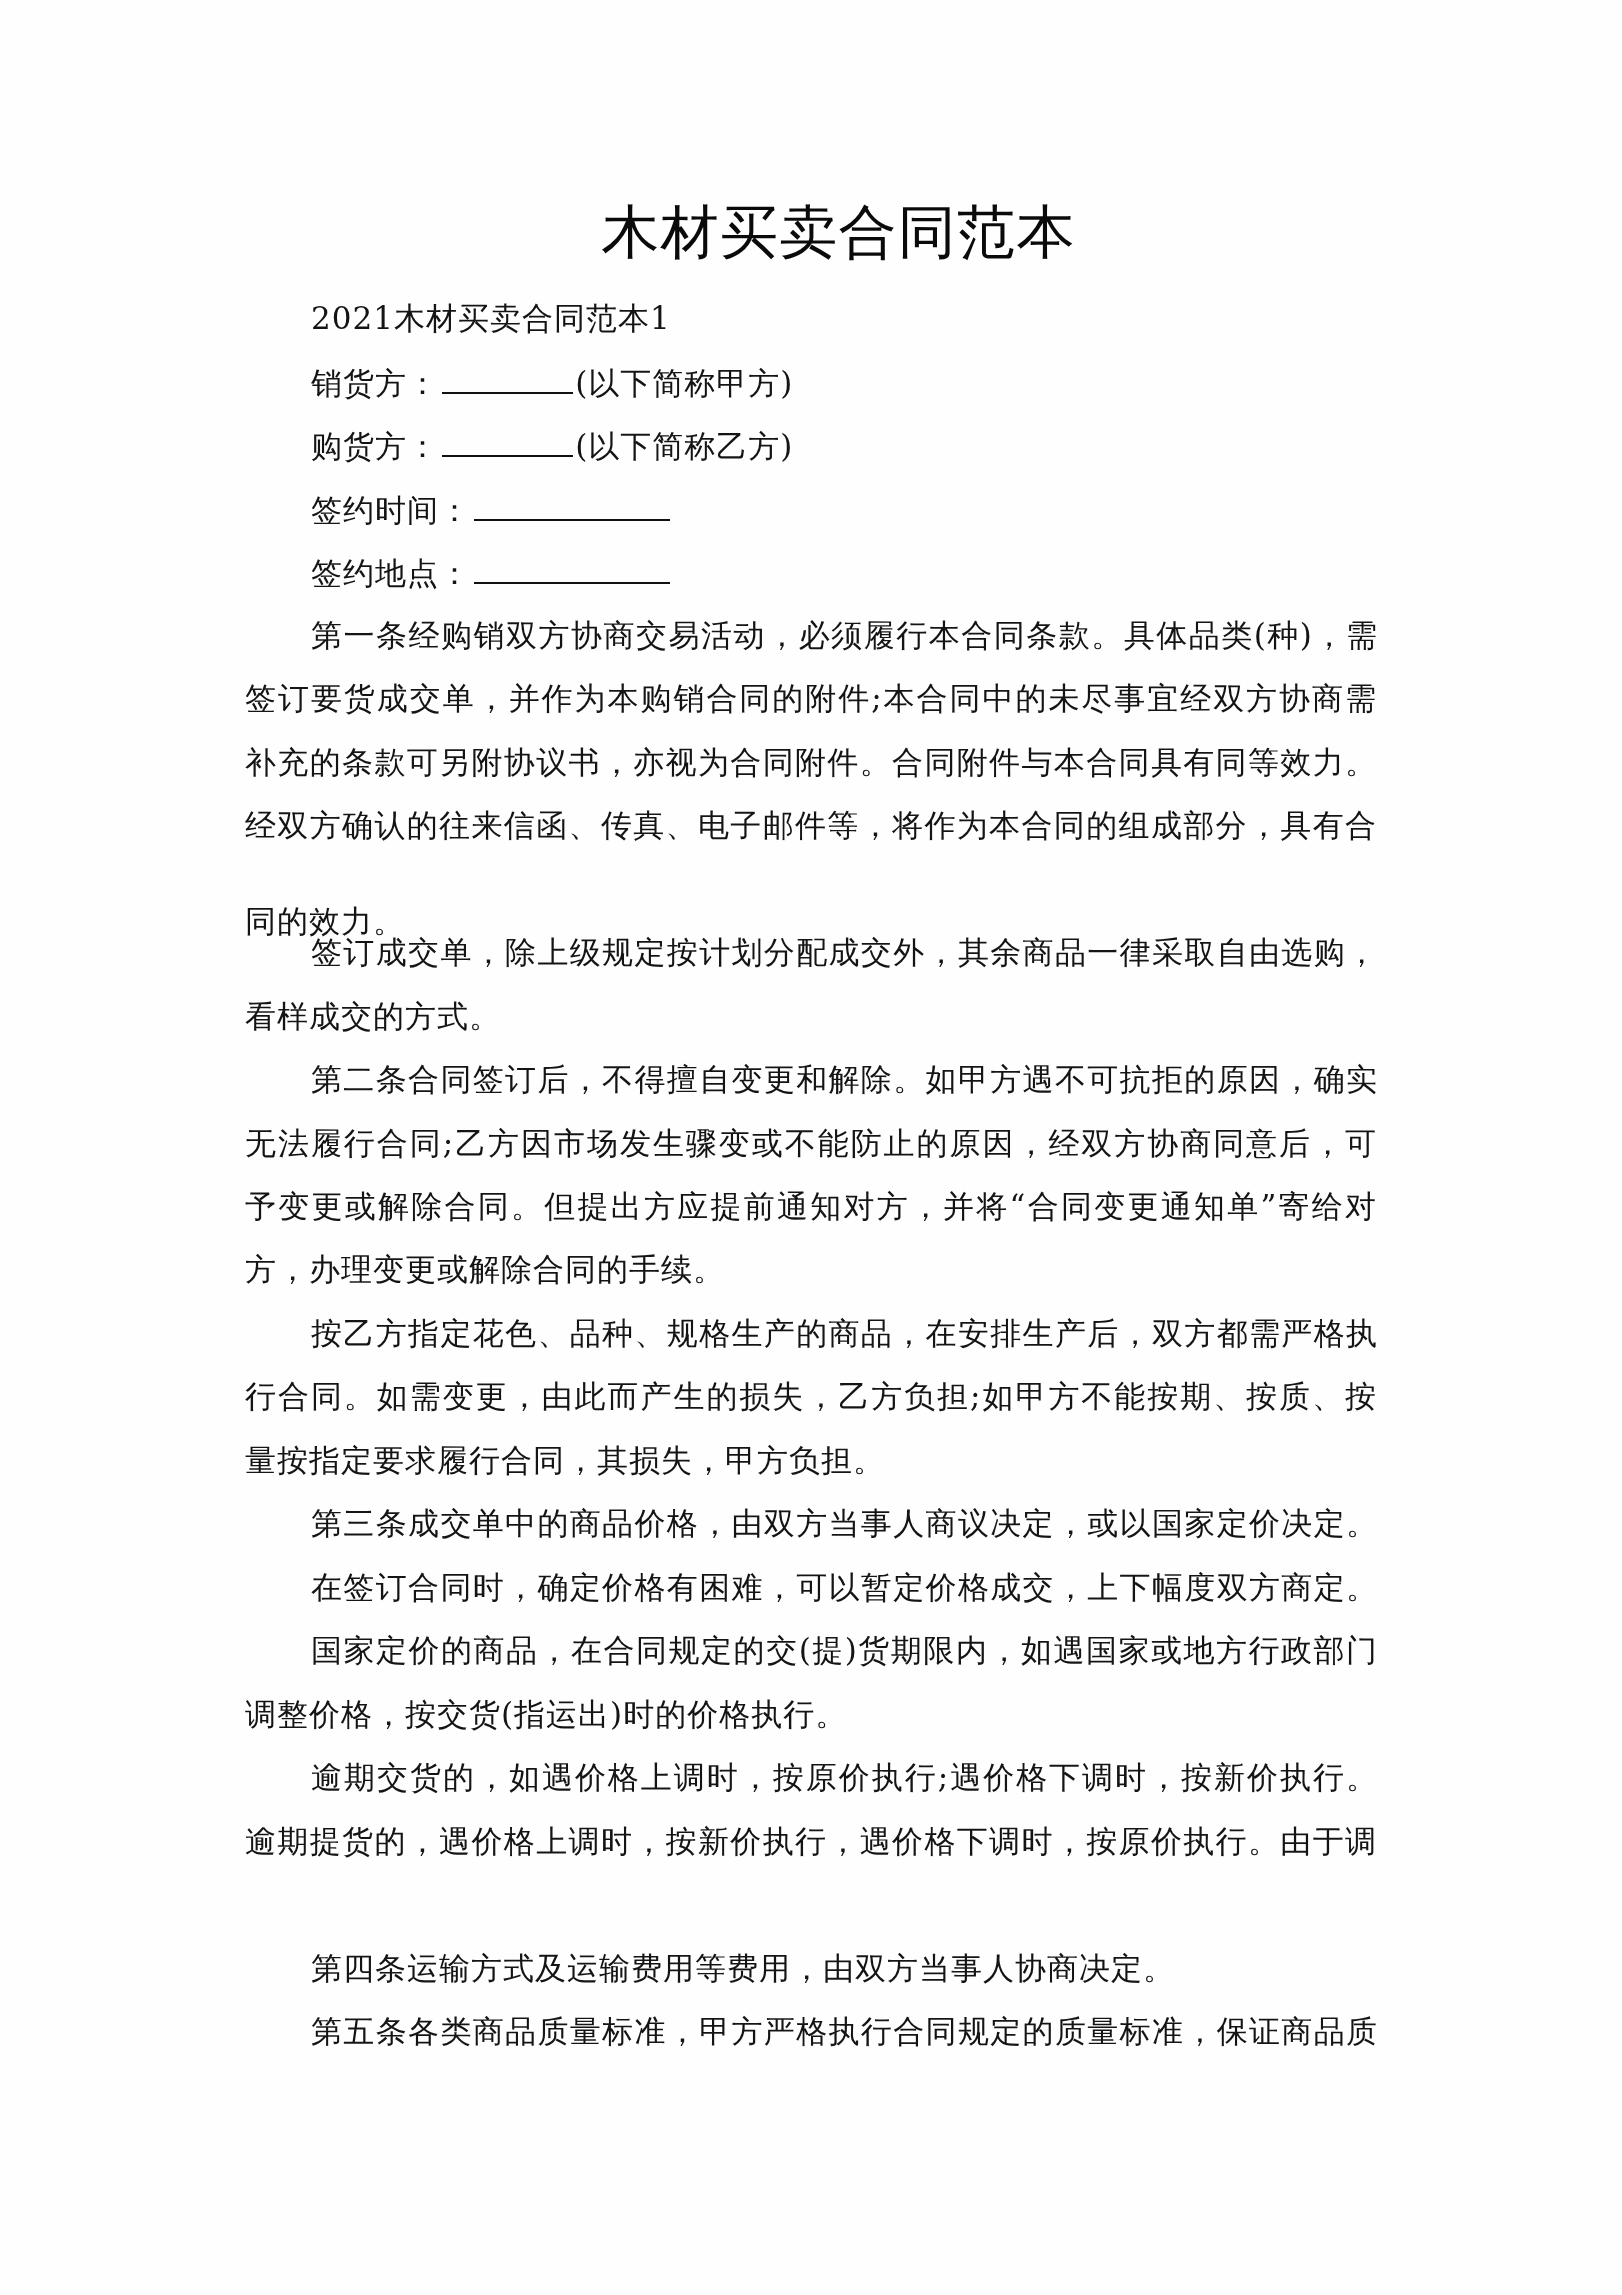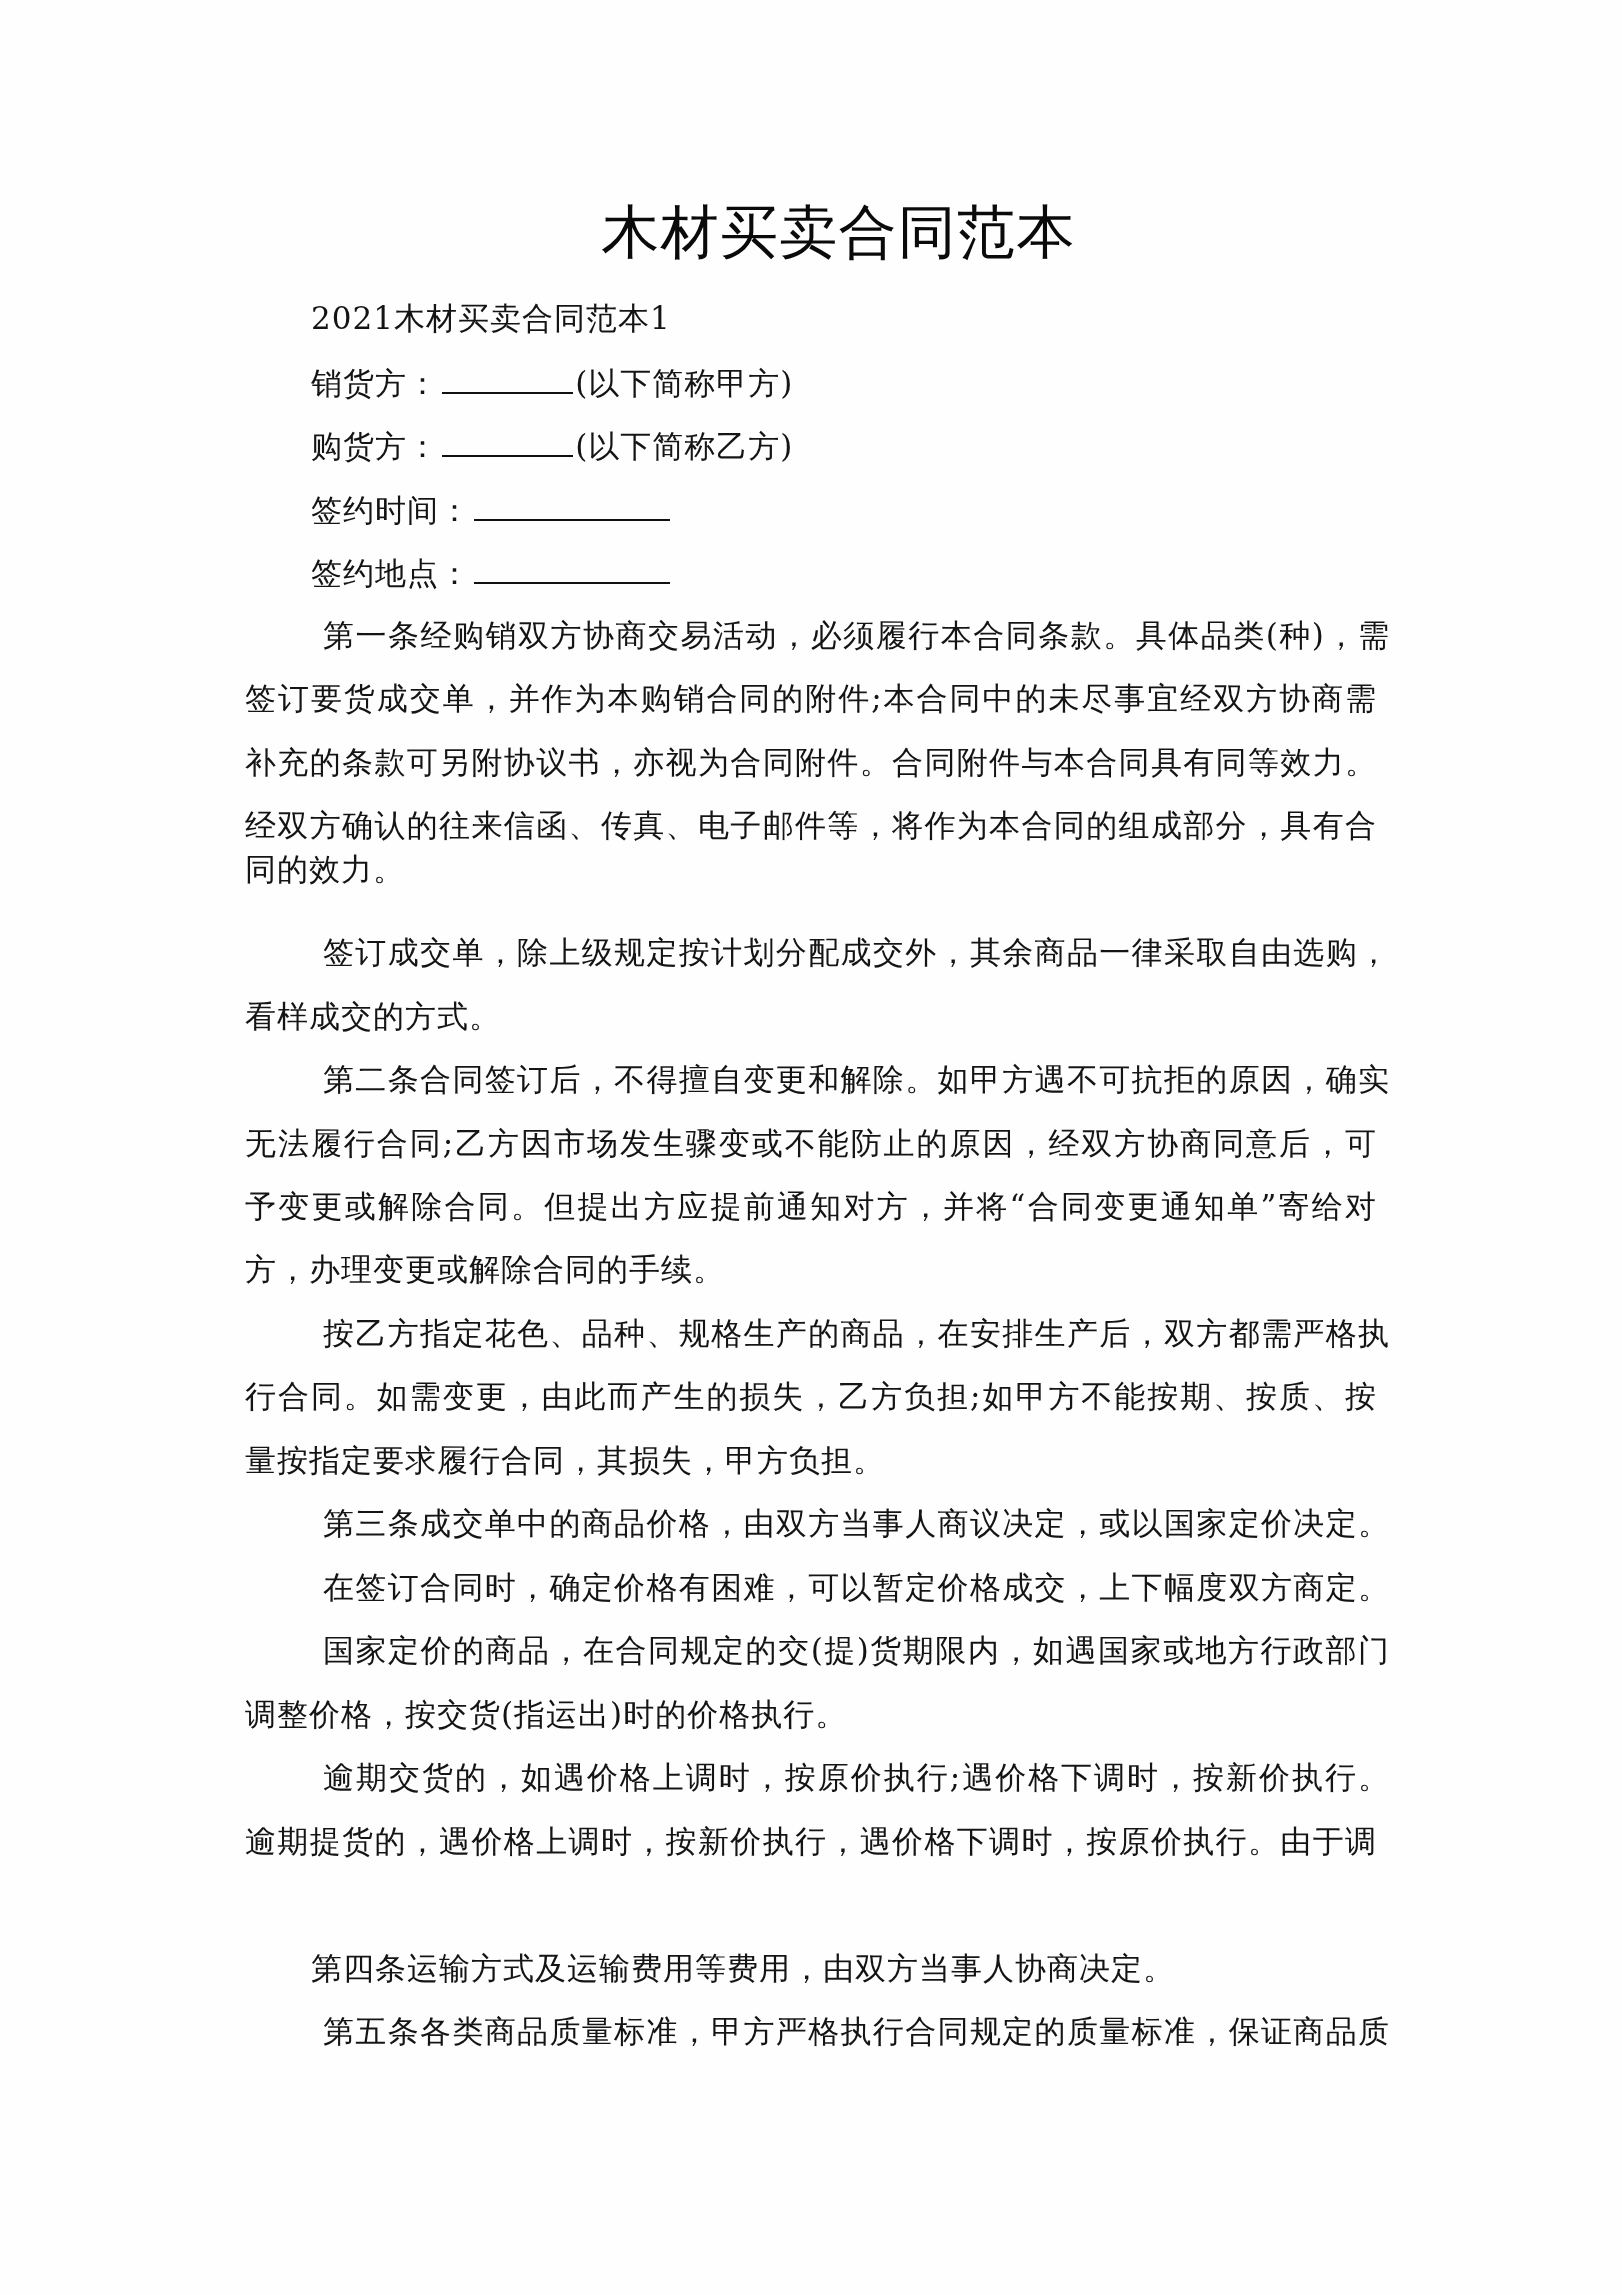--- a/index.html
+++ b/index.html
@@ -45,21 +45,21 @@
     .indent { left: 311px; }
     .noindent { left: 245px; }
     .justify {
       width: 1132px;
       text-align: justify;
       text-align-last: justify;
       white-space: normal;
       overflow: hidden;
       height: 39px;
     }
-    .justify.indent { width: 1067px; margin-left: 12px; }
+    .justify.indent { width: 1067px; }
     .blank {
       display: inline-block;
       border-bottom: 2px solid #111;
       height: 30px;
       vertical-align: baseline;
       margin: 0 2.6px;
     }
     .blank.short { width: 131px; }
     .blank.long { width: 196px; }
   </style>
@@ -85,21 +85,21 @@
   </div>
 
   <div class="line indent" style="top:552px;">
     <span>签约地点：</span><span class="blank long"></span>
   </div>
 
   <div class="line indent justify" style="top:616px;">第一条经购销双方协商交易活动，必须履行本合同条款。具体品类(种)，需</div>
   <div class="line noindent justify" style="top:679px;">签订要货成交单，并作为本购销合同的附件;本合同中的未尽事宜经双方协商需</div>
   <div class="line noindent justify" style="top:743px;">补充的条款可另附协议书，亦视为合同附件。合同附件与本合同具有同等效力。</div>
   <div class="line noindent justify" style="top:806px;">经双方确认的往来信函、传真、电子邮件等，将作为本合同的组成部分，具有合</div>
-  <div class="line noindent" style="top:850px;">同的效力。</div>
+  <div class="line noindent" style="top:902px;">同的效力。</div>
 
   <div class="line indent justify" style="top:933px;">签订成交单，除上级规定按计划分配成交外，其余商品一律采取自由选购，</div>
   <div class="line noindent" style="top:997px;">看样成交的方式。</div>
 
   <div class="line indent justify" style="top:1060px;">第二条合同签订后，不得擅自变更和解除。如甲方遇不可抗拒的原因，确实</div>
   <div class="line noindent justify" style="top:1124px;">无法履行合同;乙方因市场发生骤变或不能防止的原因，经双方协商同意后，可</div>
   <div class="line noindent justify" style="top:1187px;">予变更或解除合同。但提出方应提前通知对方，并将“合同变更通知单”寄给对</div>
   <div class="line noindent" style="top:1250px;">方，办理变更或解除合同的手续。</div>
 
   <div class="line indent justify" style="top:1314px;">按乙方指定花色、品种、规格生产的商品，在安排生产后，双方都需严格执</div>

